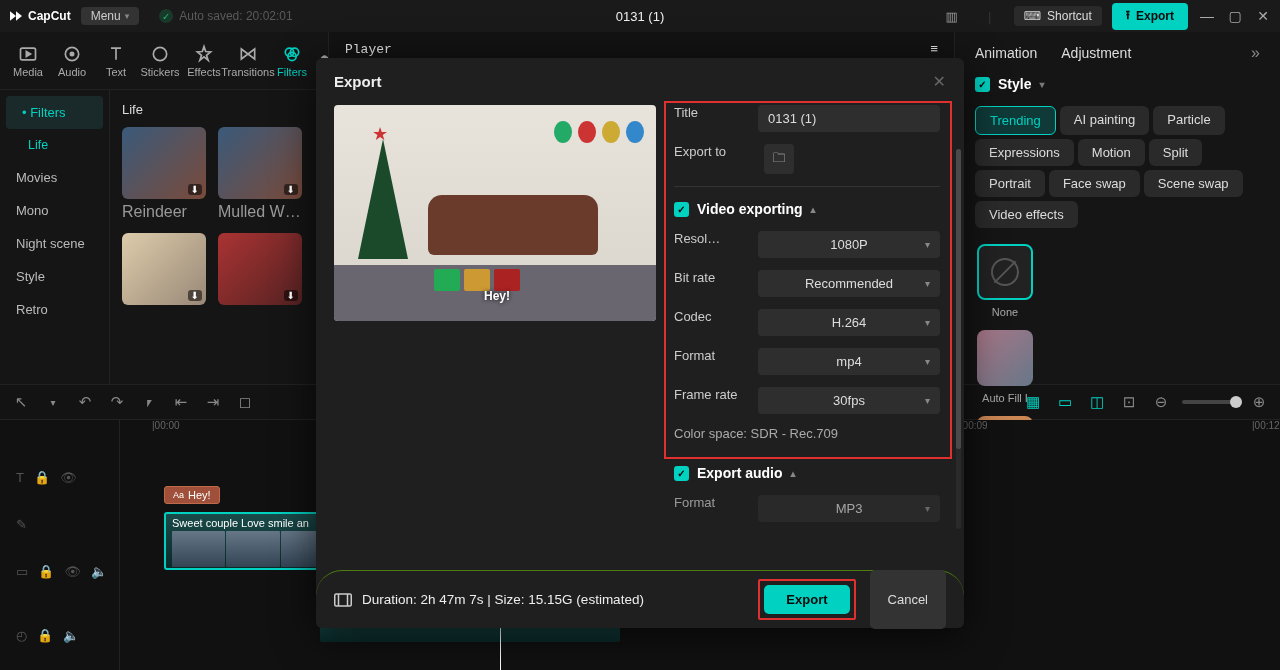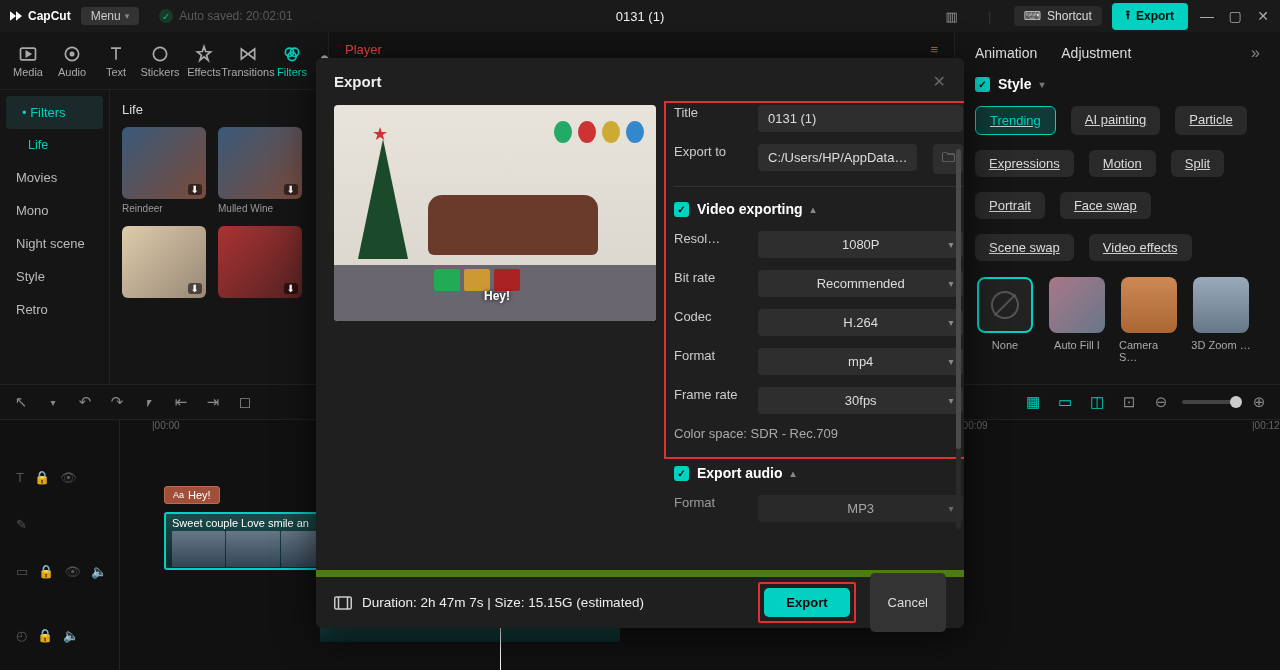--- a/index.html
+++ b/index.html
@@ -41,36 +41,36 @@
   .fcats { width:110px; border-right:1px solid #222; padding-top:6px;}
   .fcat { padding:9px 16px; font-size:13px; color:#bbb; cursor:pointer;}
   .fcat.active { color:#00d1c1; background:#1a2a2a; border-radius:4px; margin:0 6px;}
   .fcat.sub { color:#00d1c1; padding-left:28px; font-size:12.5px;}
   .fthumbs { flex:1; padding:12px; overflow:hidden;}
   .fthumbs-title { font-size:13px; color:#ddd; margin-bottom:10px;}
   .thumb-grid { display:flex; flex-wrap:wrap; gap:12px;}
   .thumb { width:84px; }
   .thumb .img { width:84px; height:72px; background:linear-gradient(135deg,#3a5a7a,#7a4a3a); border-radius:6px; position:relative;}
   .thumb .img::after { content:"⬇"; position:absolute; right:4px; bottom:4px; font-size:10px; color:#fff; background:#0008; border-radius:3px; padding:0 3px;}
-  .thumb .label { font-size:10px; color:#999; margin-top:4px; white-space:nowrap; overflow:hidden; text-overflow:ellipsis;}
+  .thumb .label { font-size:16px; color:#999; margin-top:4px; white-space:nowrap; overflow:hidden; text-overflow:ellipsis;}
 
   
   .player { flex:1; background:#131313; border-left:1px solid #222; border-right:1px solid #222; position:relative;}
-  .player-head { display:flex; align-items:center; justify-content:space-between; padding:10px 16px; font-size:13px; color:#ef4444;}
+  .player-head { display:flex; align-items:center; justify-content:space-between; padding:10px 16px; font-size:13px; color:#e5e5e5;font-family:Liberation Mono, monospace;}
 
   
   .rpanel { width:325px; background:#151515; padding:0; position:relative;}
   .rtabs { display:flex; align-items:center; padding:12px 20px 0; gap:24px; font-size:14px; color:#ddd;}
   .rtabs .more { margin-left:auto; color:#888; font-size:16px; cursor:pointer;}
   .style-head { padding:14px 20px 8px; display:flex; align-items:center; gap:8px; font-size:14px; font-weight:600; color:#fff;}
   .check-sm { width:15px; height:15px; border-radius:3px; background:#00d1c1; display:flex; align-items:center; justify-content:center; color:#000; font-size:10px; font-weight:700;}
-  .chips { display:flex; flex-wrap:wrap; gap:15px; padding:6px 20px;text-decoration:underline;}
+  .chips { display:flex; flex-wrap:wrap; gap:4px; padding:6px 20px;}
   .chip { background:#2a2a2a; padding:6px 14px; border-radius:6px; font-size:13px; color:#ddd; cursor:pointer;}
   .chip.active { background:#0f3a38; color:#00d1c1; border:1px solid #00d1c1;}
-  .scroll-row { display:flex; gap:12px; padding:10px 20px; overflow:hidden;}
+  .scroll-row { display:flex; gap:12px; padding:10px 20px; overflow:hidden;flex-direction:column;}
   .stylecard { width:60px; display:flex; flex-direction:column; align-items:center; gap:6px; font-size:11px; color:#aaa;}
   .stylecard .sq { width:56px; height:56px; border-radius:8px; background:linear-gradient(135deg,#a78,#678); }
   .stylecard.none .sq { background:#222; border:2px solid #00d1c1; display:flex; align-items:center; justify-content:center;}
   .stylecard.none .sq::after { content:""; width:24px; height:24px; border:2px solid #555; border-radius:50%; position:relative;}
   .stylecard.none .sq::before { content:""; position:absolute; width:30px; height:2px; background:#555; transform:rotate(-45deg);}
 
   
   .tl-toolbar { height:36px; background:#131313; border-top:1px solid #222; border-bottom:1px solid #222; display:flex; align-items:center; padding:0 10px; gap:10px;}
   .tl-toolbar .spacer { flex:1;}
   .tl-toolbar .tbtn { color:#888; cursor:pointer; font-size:15px; width:22px; text-align:center;}
@@ -122,21 +122,21 @@
   .field .val input { background:none; border:none; color:#ddd; font-size:13px; width:100%; outline:none;}
   .field .val.center { justify-content:center; position:relative;}
   .field .val .caret { position:absolute; right:10px; color:#888; font-size:10px;}
   .field .folder { width:30px; height:30px; background:#2e2e2e; border-radius:4px; display:flex; align-items:center; justify-content:center; color:#ccc; cursor:pointer; margin-left:6px;}
   .divider { height:1px; background:#333; margin:6px 0 14px;}
   .section-head { display:flex; align-items:center; gap:8px; margin-bottom:14px; font-size:14px; font-weight:600; color:#fff;}
   .section-head .arr { color:#888; font-size:10px;}
   .colorspace { font-size:13px; color:#aaa; margin-top:6px;}
   .modal-scroll { position:absolute; right:3px; top:50px; width:5px; height:380px; background:#2a2a2a; border-radius:3px;}
   .modal-scroll::before { content:""; position:absolute; top:0; width:5px; height:300px; background:#4a4a4a; border-radius:3px;}
-  .modal-foot { height:58px; border-top:7px solid #4d7c0f; display:flex; align-items:center; padding:0 18px; gap:14px;}
+  .modal-foot { height:58px; border-top:1px solid #4d7c0f; display:flex; align-items:center; padding:0 18px; gap:14px;border-radius:26px;}
   .est { display:flex; align-items:center; gap:10px; font-size:13.5px; color:#eee;}
   .est svg { width:18px; height:14px;}
   .modal-foot .spacer { flex:1;}
   .btn-exp { background:#00d1c1; color:#0a0a0a; font-weight:600; padding:7px 22px; border-radius:5px; cursor:pointer; font-size:13px;}
   .red-small { border:2px solid #e03030; padding:4px; border-radius:2px;}
   .btn-cancel { background:#333; color:#ddd; padding:22px 18px; border-radius:5px; cursor:pointer; font-size:13px;}
 
   .slider { width:56px; height:4px; background:#444; border-radius:2px; position:relative;}
   .slider::after { content:""; position:absolute; right:-4px; top:-4px; width:12px; height:12px; background:#ccc; border-radius:50%;}
 </style>
@@ -416,23 +416,20 @@
         <div class="red-box"></div>
 
         <div class="field">
           <label>Title</label>
           <div class="val">
               <input value="0131 (1)" style="">
             </div>
         </div>
         <div class="field">
           <label>Export to</label>
-          <div class="val" style="flex:1">
-              <span>C:/Users/HP/AppData…</span>
-            </div>
           <div class="folder">🗀</div>
         </div>
         <div class="divider"></div>
         <div class="section-head">
           <span class="check-sm">✓</span>
           <span>Video exporting</span>
           <span class="arr">▴</span>
         </div>
         <div class="field">
           <label>Resol…</label>

